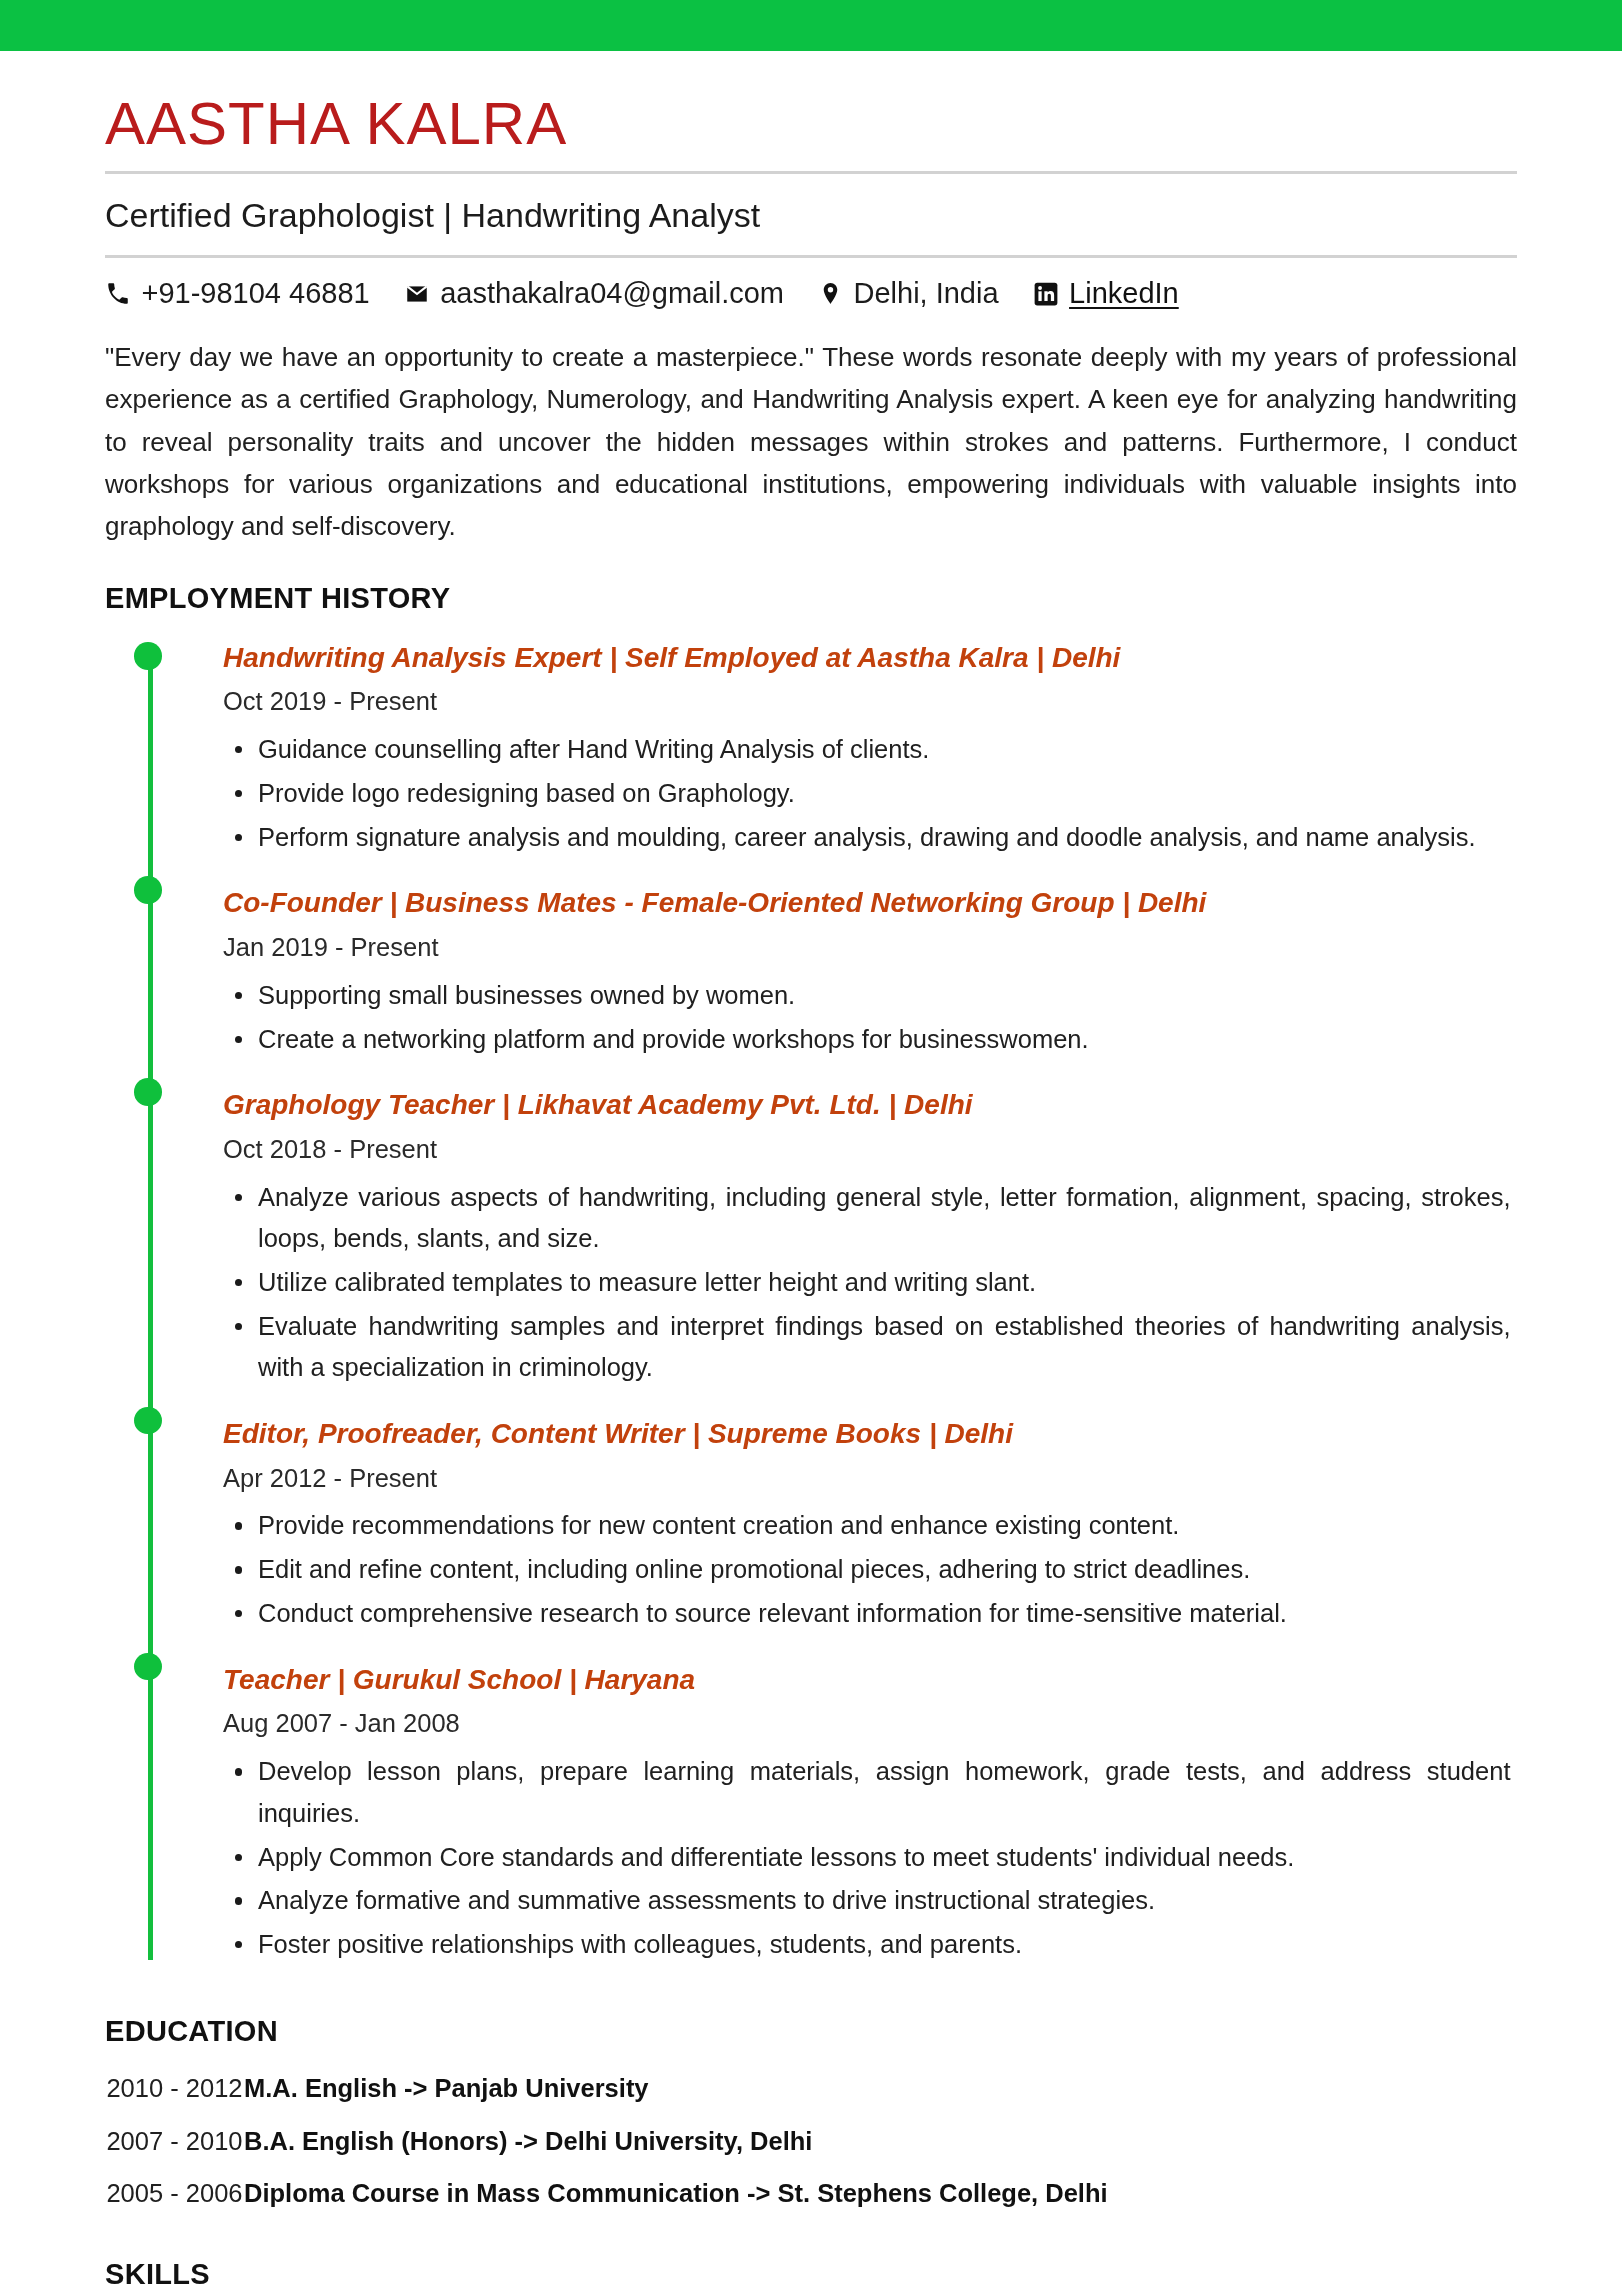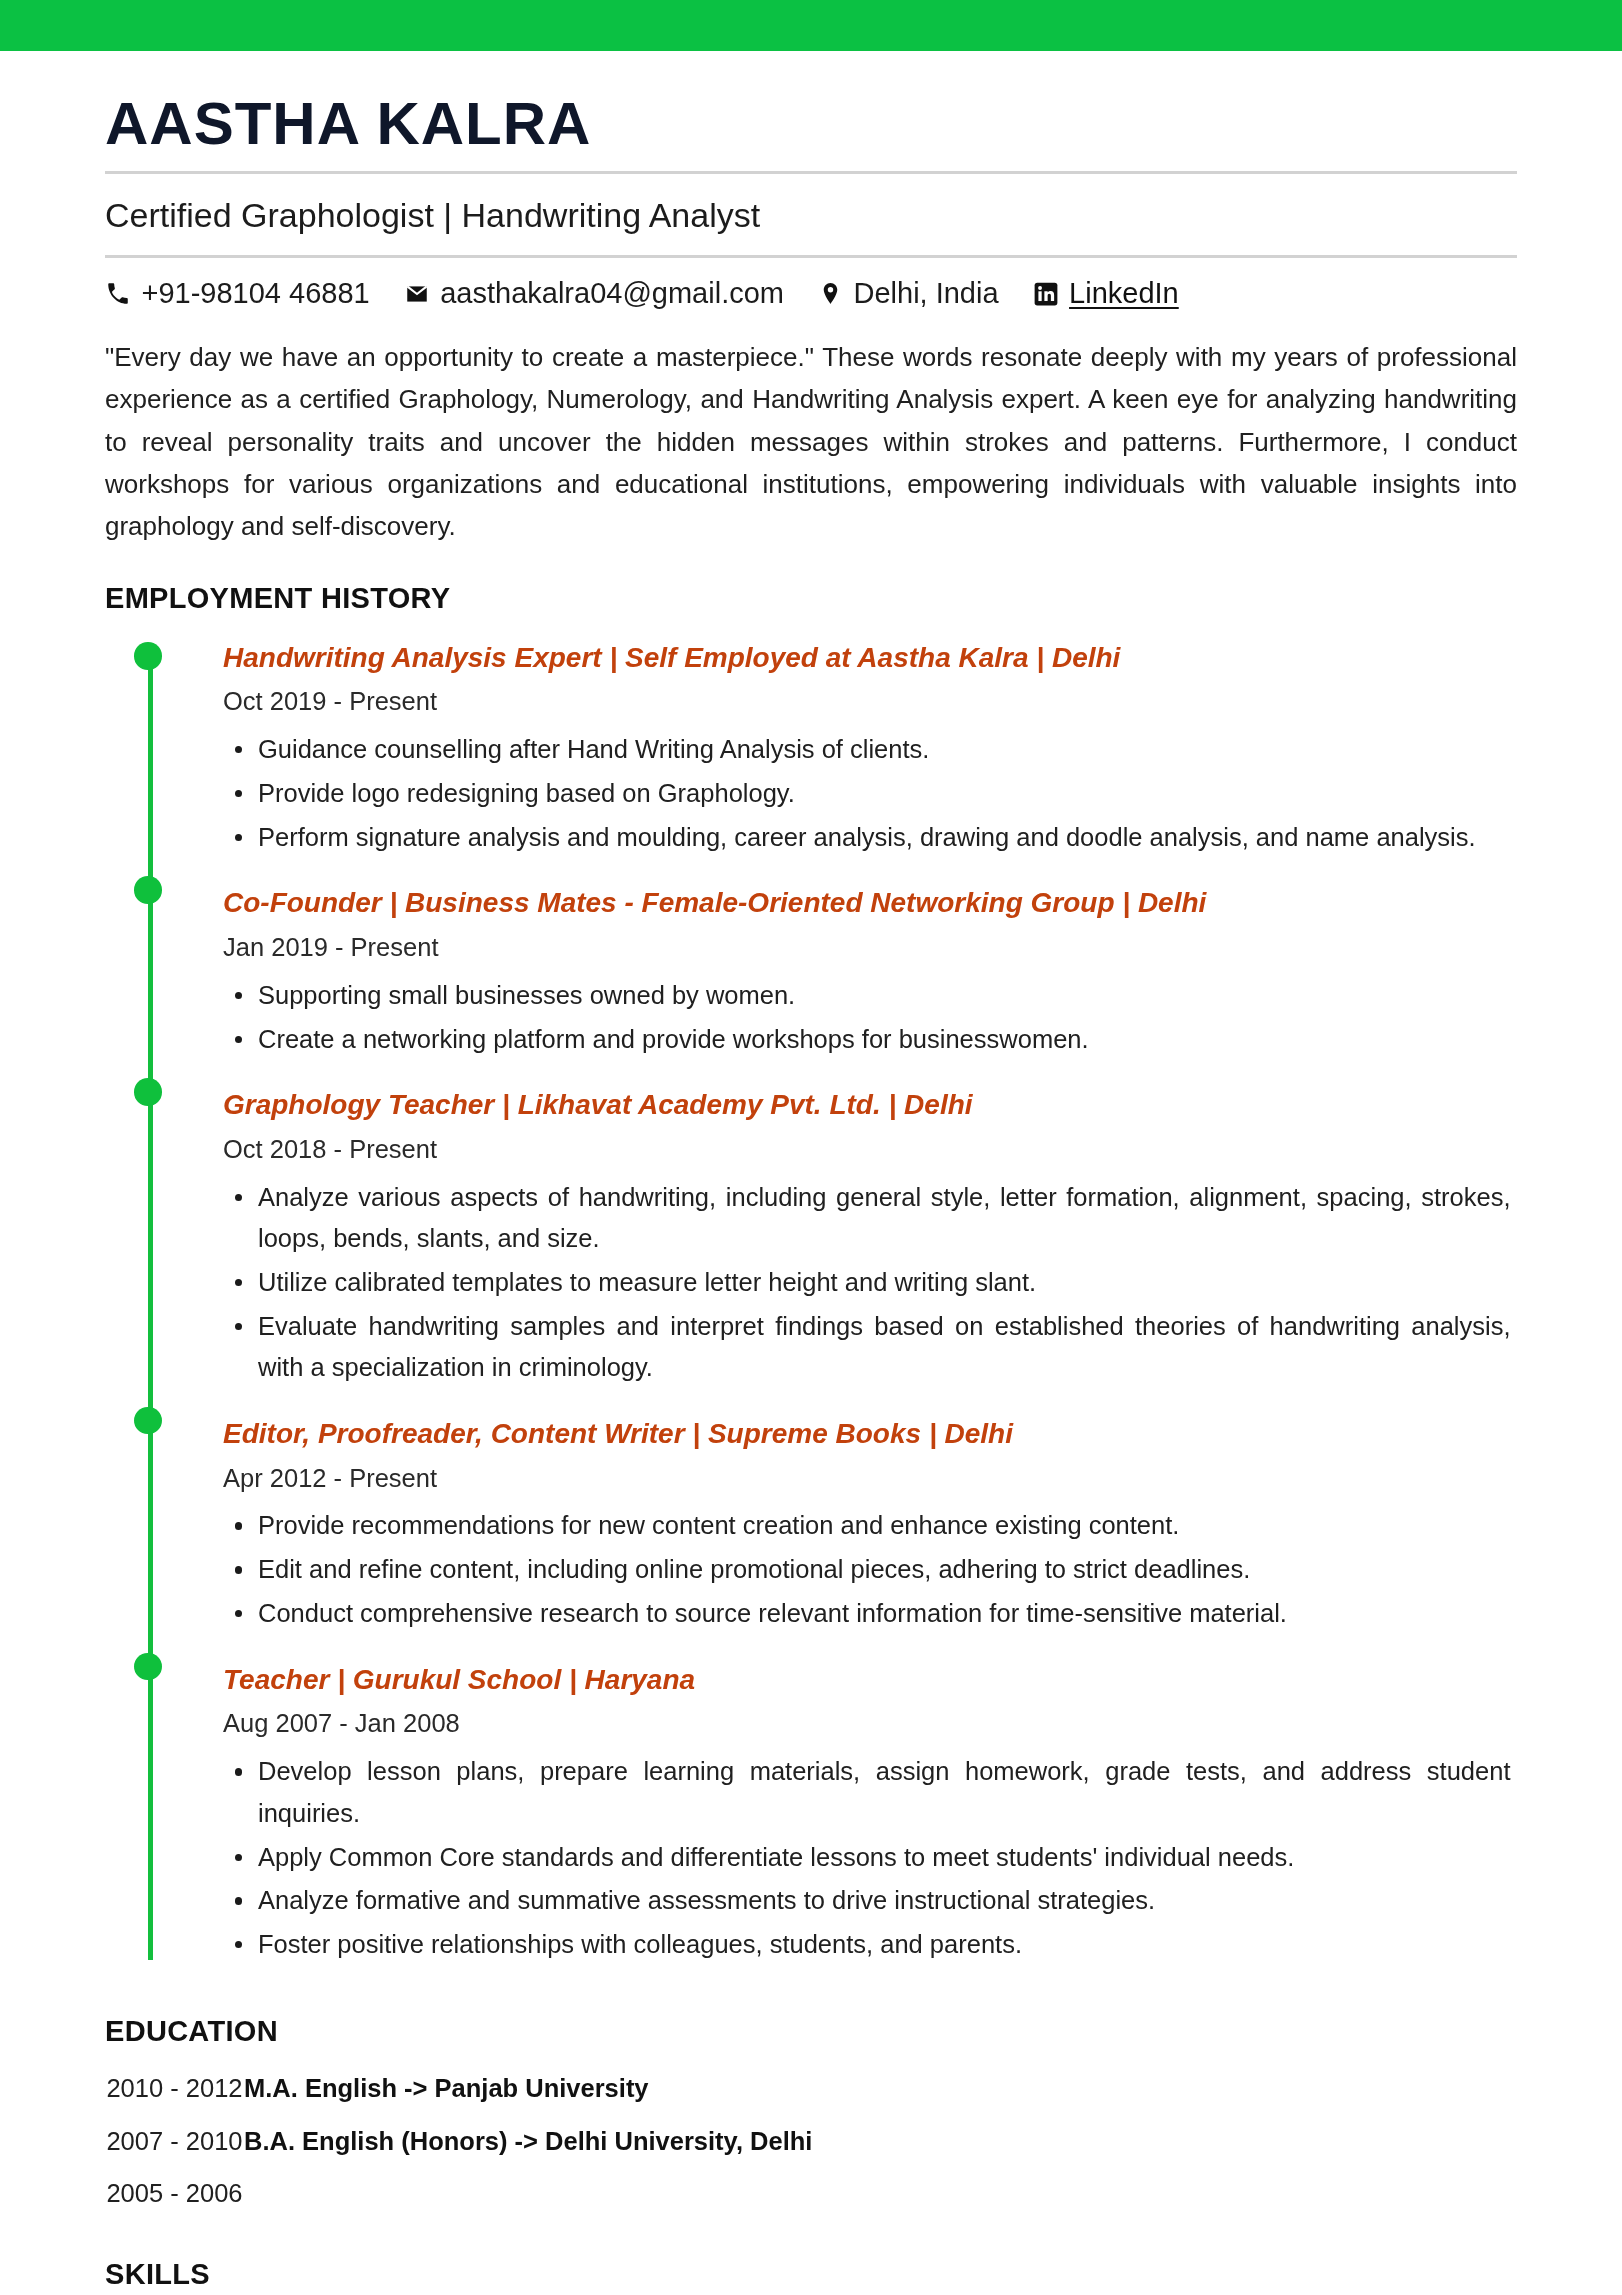--- a/index.html
+++ b/index.html
@@ -35,24 +35,24 @@
     padding: 0 105px 0 105px;
   }
 
   
   .header {
     padding-top: 41px;
   }
 
   .name {
     font-size: 60px;
-    font-weight: 700;
+    font-weight: 400;
     letter-spacing: 1px;
     line-height: 1.08;
-    color: #0f172a;
+    color: #b91c1c;
     padding-bottom: 14.4px;
   }
 
   .rule {
     height: 2.6px;
     background: #d2d2d2;
     width: 100%;
   }
 
   .headline {
@@ -342,20 +342,21 @@
       <div class="edu-row">
         <div class="edu-date">2010 - 2012</div>
         <div class="edu-degree">M.A. English  -&gt; Panjab University</div>
       </div>
       <div class="edu-row">
         <div class="edu-date">2007 - 2010</div>
         <div class="edu-degree">B.A. English (Honors)  -&gt; Delhi University, Delhi</div>
       </div>
       <div class="edu-row">
         <div class="edu-date">2005 - 2006</div>
+        <div class="edu-degree">Diploma Course in Mass Communication  -&gt; St. Stephens College, Delhi</div>
       </div>
     </div>
 
     <div class="section-title">SKILLS</div>
 
   </div>
 </div>
 
 
 </body></html>

